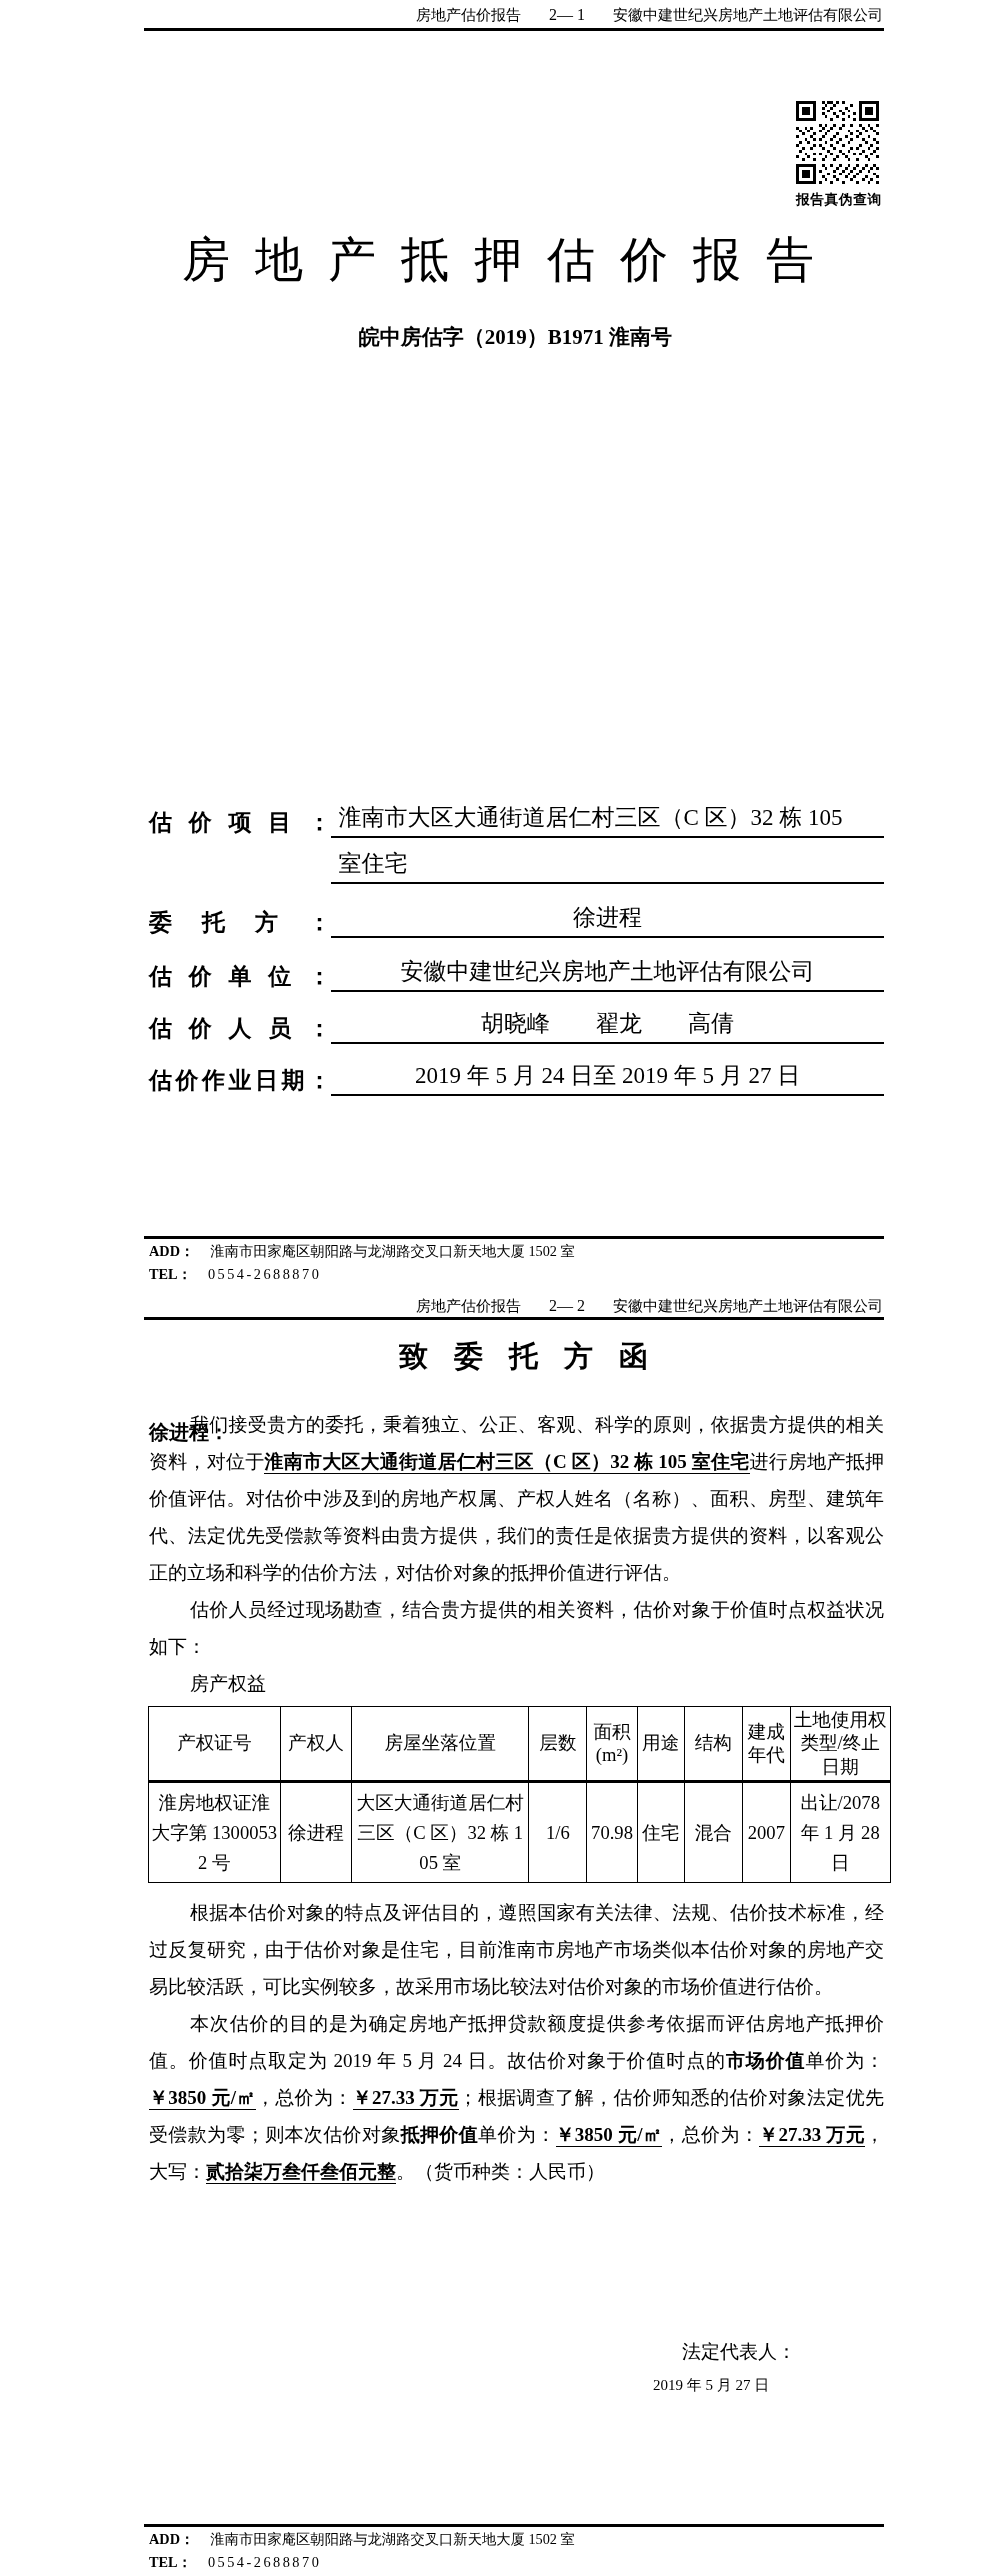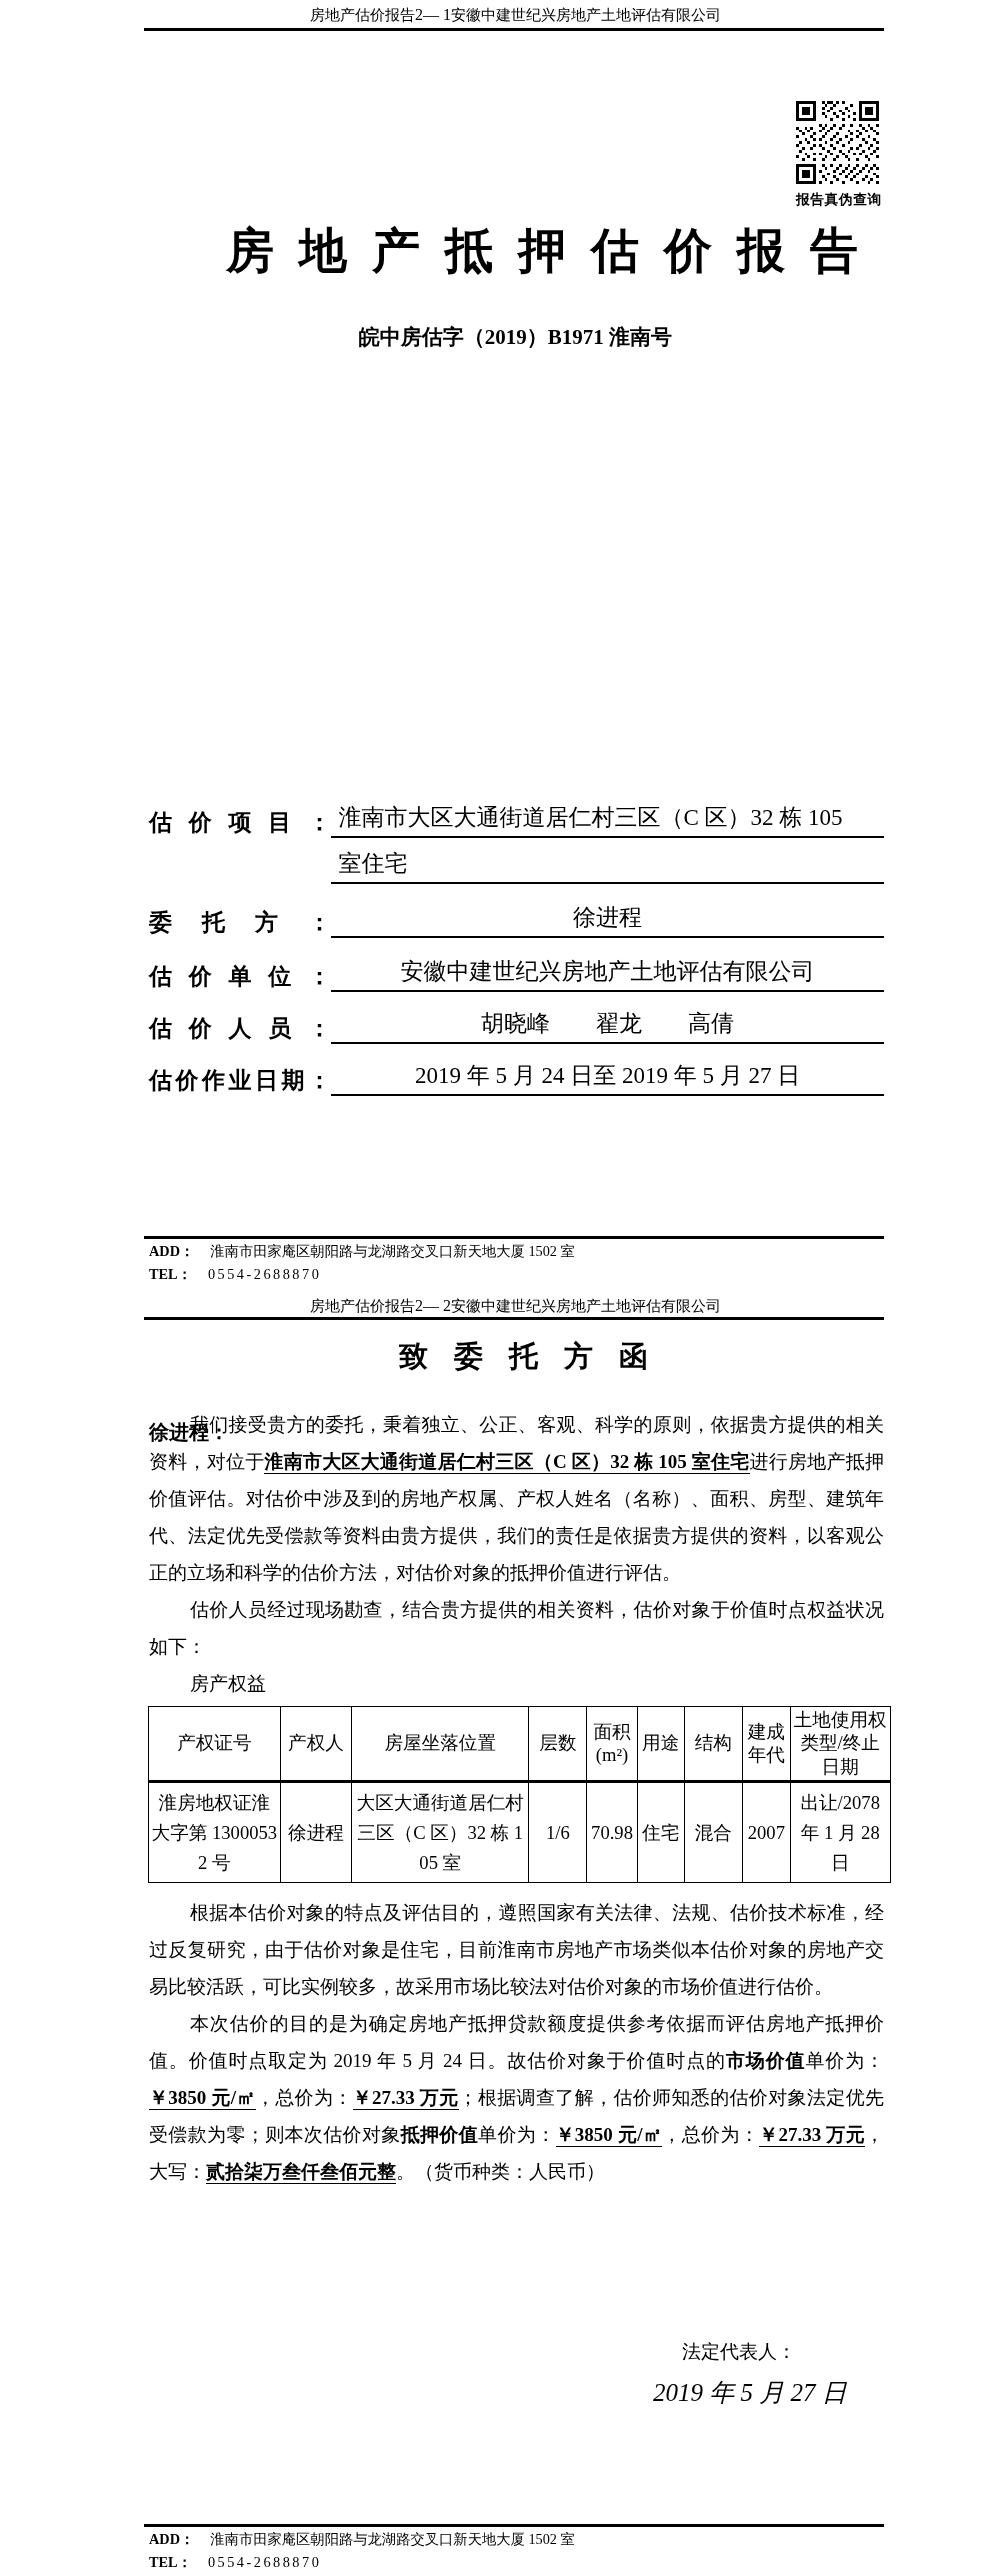--- a/index.html
+++ b/index.html
@@ -2,33 +2,33 @@
 <html style="font-size:10px"><head>
 <meta charset="utf-8">
 <style>
   html,body{margin:0;padding:0;background:#888;}
   .doc{width:987px;height:2576px;margin:0 auto;background:#fff;position:relative;
        font-family:"Liberation Serif","DejaVu Serif",serif;color:#000;}
   .page{position:relative;width:987px;height:1288px;overflow:hidden;background:#fff;}
 
   
   .phead{position:absolute;left:148px;top:6.2px;width:735px;display:flex;
-         justify-content:center;align-items:baseline;font-size:15px;line-height:18.6px;}
+         justify-content:flex-end;align-items:baseline;font-size:15px;line-height:18.6px;gap:28px;}
   .phead .mid{font-size:16px;}
   .rule{position:absolute;left:144px;width:740px;height:2.5px;background:#000;}
   .pfoot-add{position:absolute;left:149px;top:1243px;font-size:14.3px;line-height:17.4px;}
   .pfoot-tel{position:absolute;left:149px;top:1266px;font-size:14.3px;line-height:17.4px;}
   .pfoot-tel .telno{letter-spacing:2.5px;}
   .flab{margin-right:16px;font-weight:bold;}
 
   
   .qr{position:absolute;left:796px;top:101px;width:87px;margin:0;text-align:left;}
   .qr figcaption{margin-top:5px;font-size:13.7px;font-weight:bold;letter-spacing:0.6px;}
-  .title{position:absolute;left:148px;top:219px;width:735px;margin:0;text-align:right;
-         font-size:48px;font-weight:bold;letter-spacing:25px;padding-left:25px;box-sizing:border-box;}
+  .title{position:absolute;left:148px;top:219px;width:735px;margin:9px;text-align:left;
+         font-size:48px;font-weight:normal;letter-spacing:25px;padding-left:25px;box-sizing:border-box;}
   .docno{position:absolute;left:148px;top:323px;width:735px;text-align:center;
          font-size:21px;font-weight:bold;}
 
   .frow{position:absolute;left:149px;width:735px;display:flex;align-items:flex-end;}
   .flabel{width:182px;font-size:23px;font-weight:bold;line-height:31px;
           text-align:justify;text-align-last:justify;flex:none;}
   .fval{flex:1;border-bottom:2.5px solid #000;font-size:23px;line-height:31px;
         text-align:center;padding:0 3.7px 2.5px 3.7px;min-height:31px;}
   .fval.vleft{text-align:left;padding-left:7.5px;}
 
@@ -44,21 +44,21 @@
   .tcaption{text-indent:41px;}
   .ptable{border-collapse:collapse;width:743px;margin:3.7px 0 11.2px -1.2px;table-layout:fixed;
           font-size:18.6px;text-align:center;}
   .ptable th,.ptable td{border:1.2px solid #000;padding:1.2px 2.5px;font-weight:normal;
                         word-break:break-all;overflow:hidden;}
   .ptable thead th{height:53px;line-height:23.6px;border-bottom:3.1px solid #000;}
   .ptable tbody td{height:97px;line-height:30px;}
 
   .sign-company{position:absolute;left:425px;top:1011px;font-size:19px;}
   .sign-legal{position:absolute;left:682px;top:1051px;font-size:19px;}
-  .sign-date{position:absolute;left:653px;top:1088px;font-size:25px;font-style:italic;}
+  .sign-date{position:absolute;left:653px;top:1088px;font-size:15px;}
 </style>
 </head>
 <body>
 
 <div class="doc">
 
   <section class="page">
     <header class="phead">
       <span>房地产估价报告</span>
       <span class="mid">2— 1</span>

